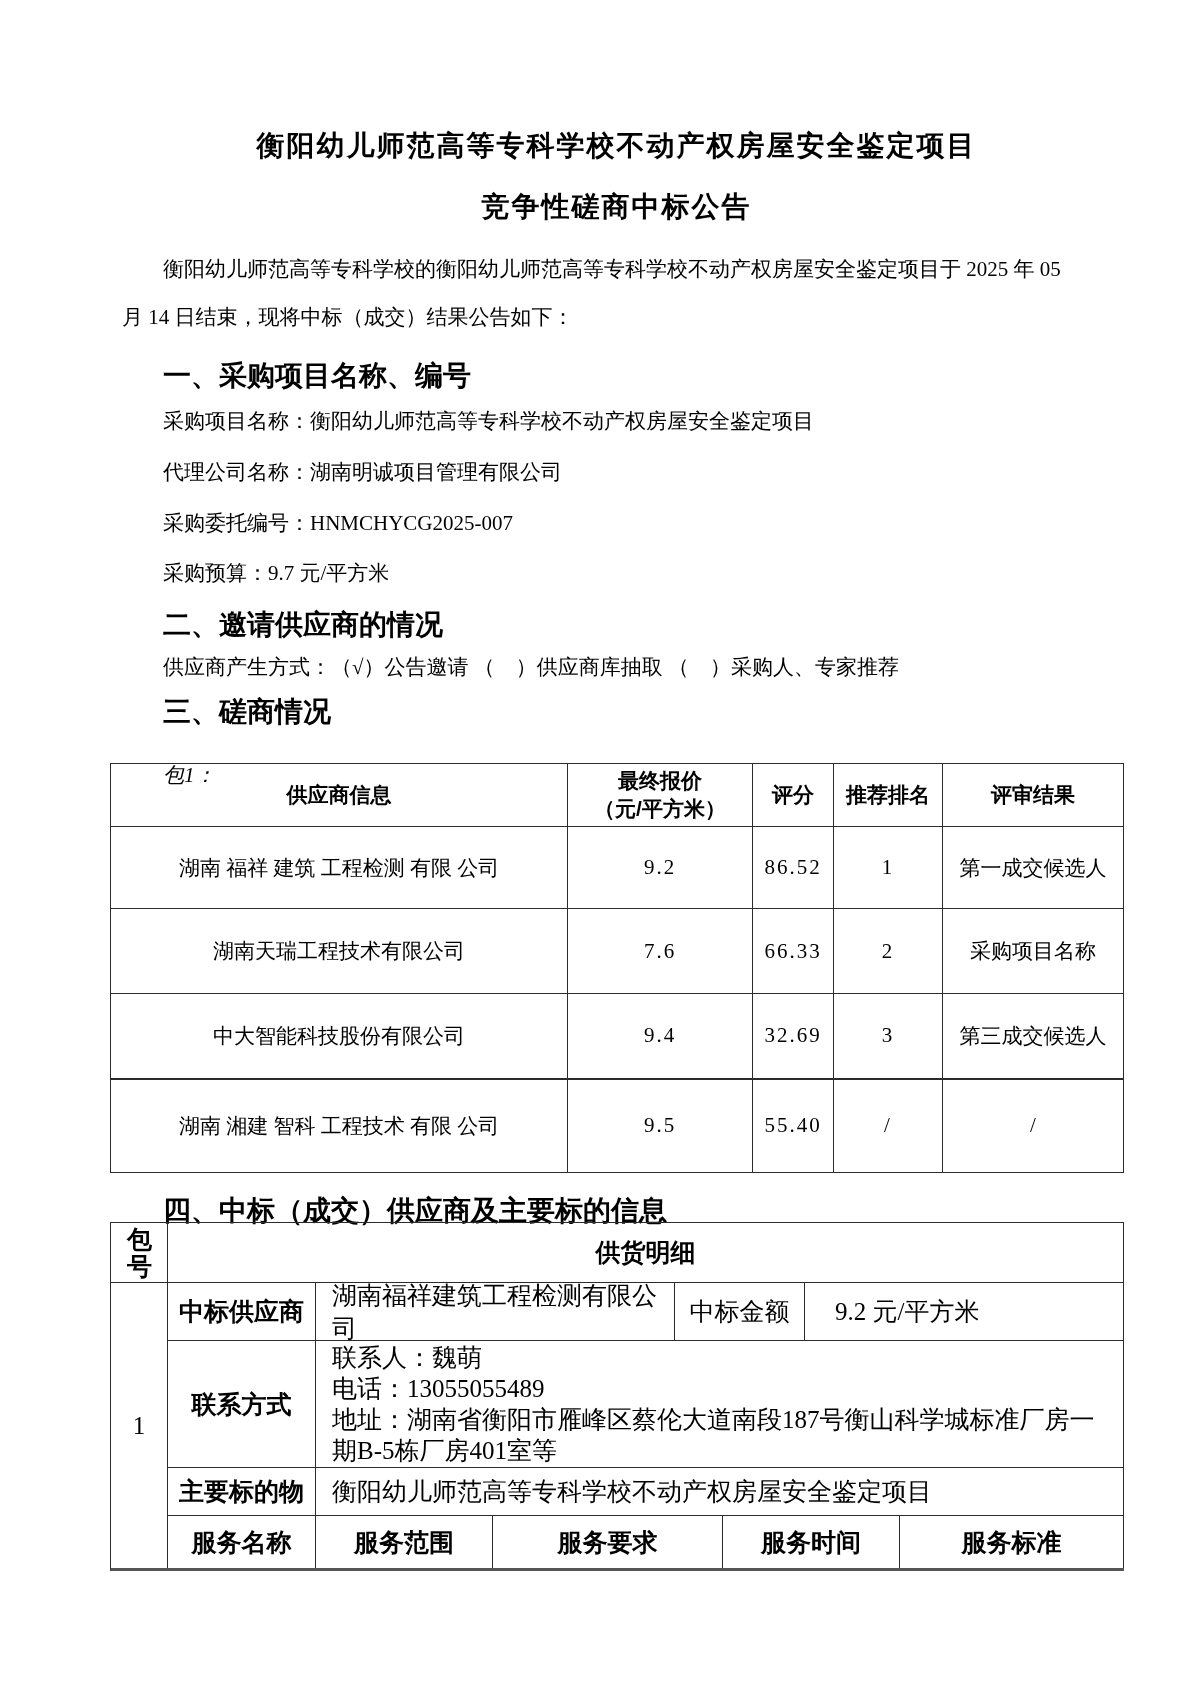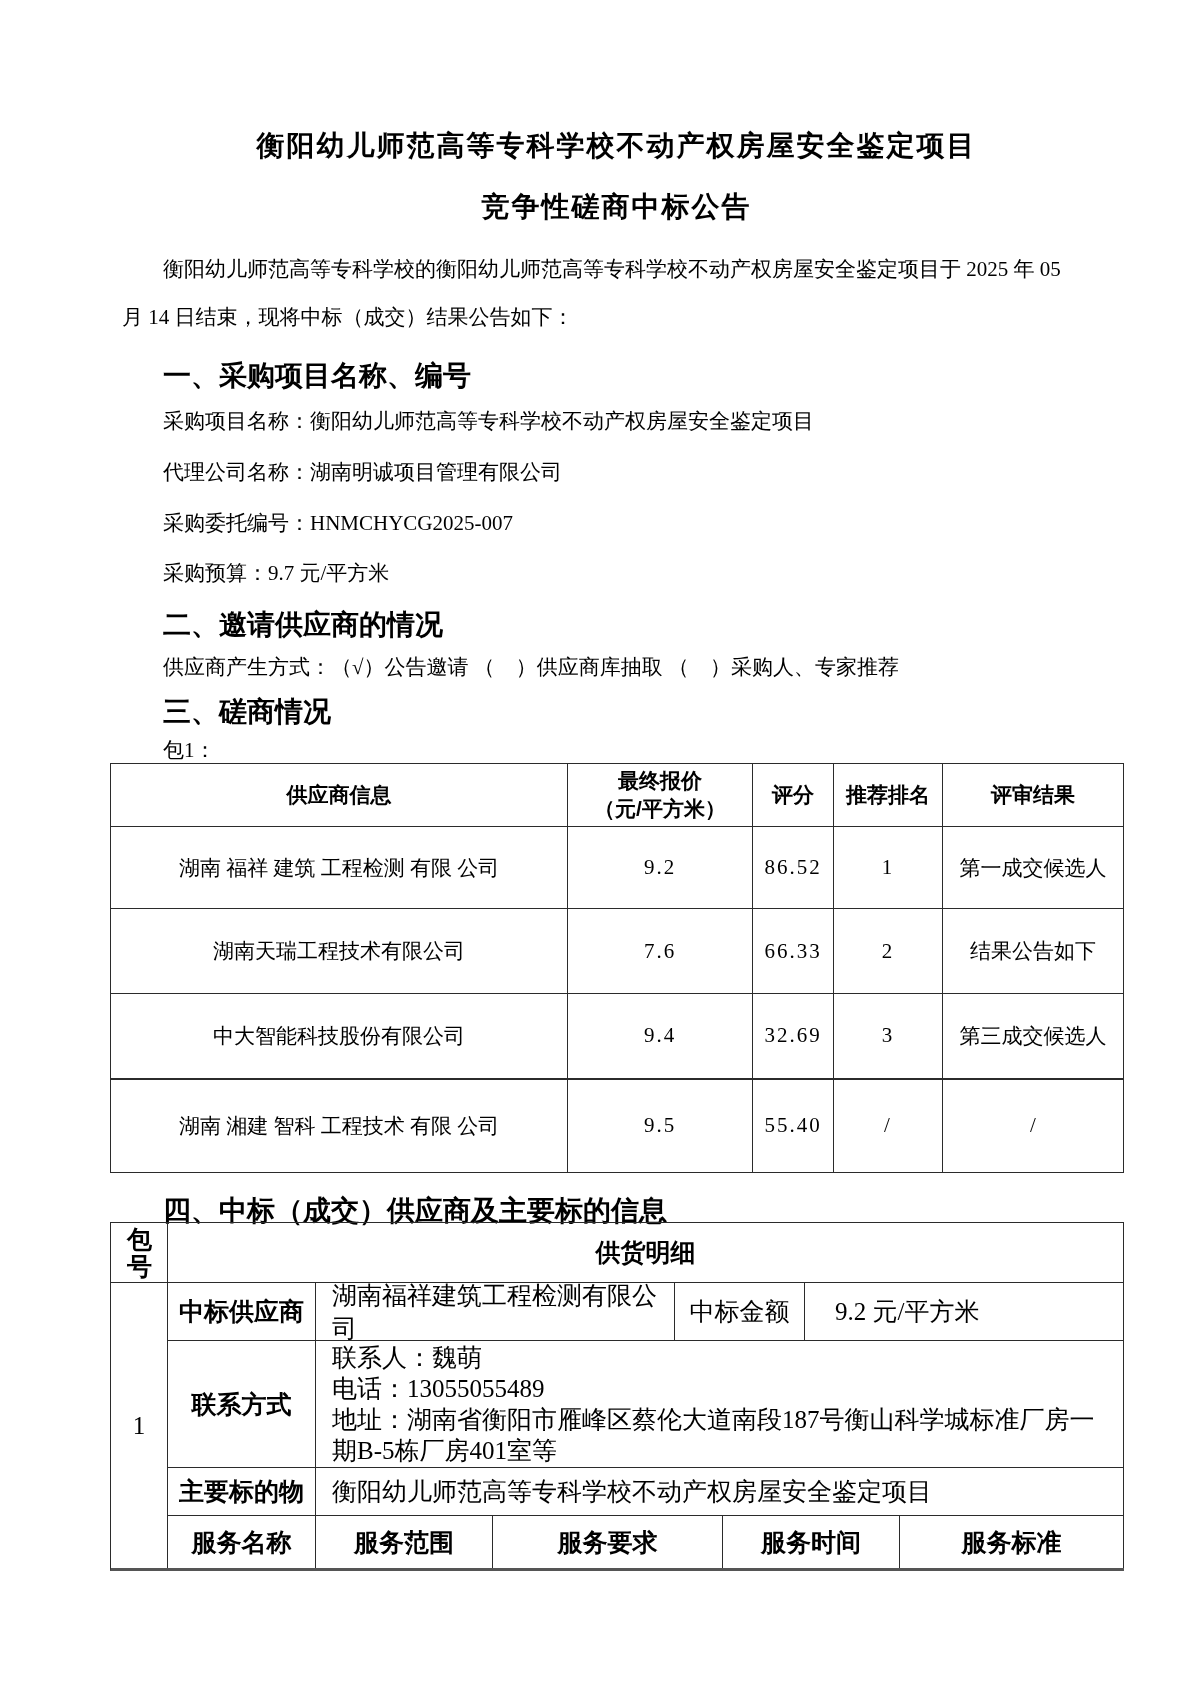--- a/index.html
+++ b/index.html
@@ -91,21 +91,21 @@
   <div class="abs sec-heading" style="top:357px;">一、采购项目名称、编号</div>
   <div class="abs body-line indent" style="top:408px;">采购项目名称：衡阳幼儿师范高等专科学校不动产权房屋安全鉴定项目</div>
   <div class="abs body-line indent" style="top:459px;">代理公司名称：湖南明诚项目管理有限公司</div>
   <div class="abs body-line indent" style="top:510px;">采购委托编号：HNMCHYCG2025-007</div>
   <div class="abs body-line indent" style="top:560px;">采购预算：9.7 元/平方米</div>
 
   <div class="abs sec-heading" style="top:606px;">二、邀请供应商的情况</div>
   <div class="abs body-line indent" style="top:654px;">供应商产生方式：（√）公告邀请 （　）供应商库抽取 （　）采购人、专家推荐</div>
 
   <div class="abs sec-heading" style="top:693px;">三、磋商情况</div>
-  <div class="abs body-line indent" style="top:737px;">包1：</div>
+  <div class="abs body-line indent" style="top:762px;font-style:italic;">包1：</div>
 
   <table class="t1">
     <colgroup>
       <col style="width:457px">
         <col style="width:185px">
         <col style="width:81px">
         <col style="width:109px">
         <col style="width:181px">
     </colgroup>
     <tbody>
@@ -124,21 +124,21 @@
       <td class="num">9.2</td>
       <td class="num">86.52</td>
       <td class="num">1</td>
       <td>第一成交候选人</td>
     </tr>
     <tr class="r2">
       <td>湖南天瑞工程技术有限公司</td>
       <td class="num">7.6</td>
       <td class="num">66.33</td>
       <td class="num">2</td>
-      <td>结果公告如下</td>
+      <td>采购项目名称</td>
     </tr>
     <tr class="r3">
       <td>中大智能科技股份有限公司</td>
       <td class="num">9.4</td>
       <td class="num">32.69</td>
       <td class="num">3</td>
       <td>第三成交候选人</td>
     </tr>
     <tr class="r4">
       <td>湖南 湘建 智科 工程技术 有限 公司</td>

